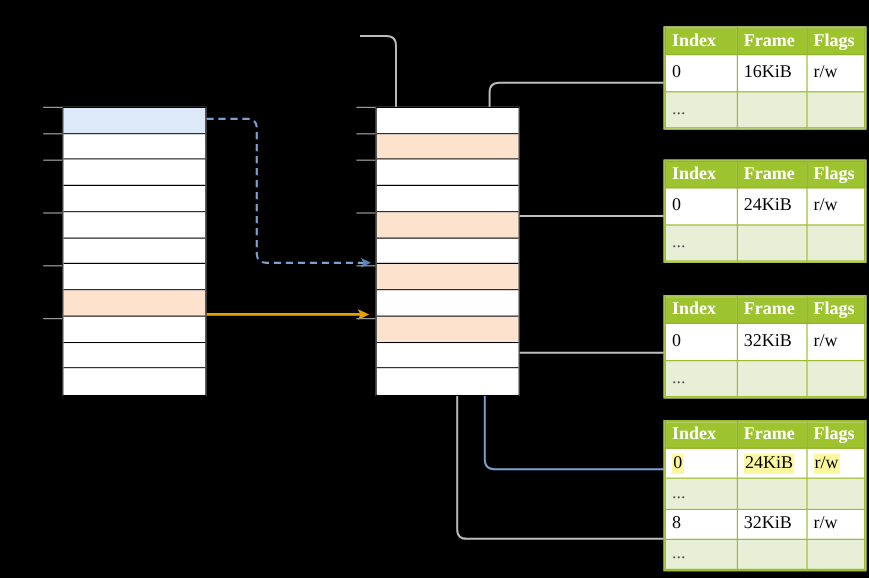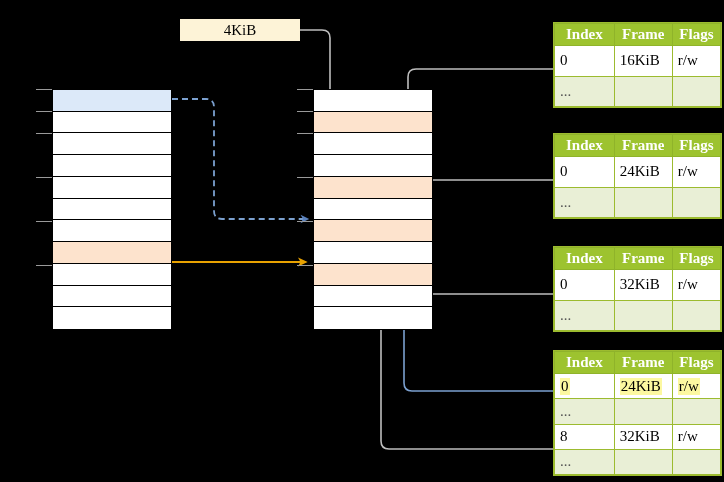--- a/index.html
+++ b/index.html
@@ -22,21 +22,21 @@
   
   .sizelabel{position:absolute;box-sizing:border-box;background:#fdf3d7;
              display:flex;align-items:center;justify-content:center;
              color:#000;font-size:15px;line-height:1;}
 
   
   .ptable{position:absolute;box-sizing:border-box;border:1px solid #9cbb2f;
           border-collapse:collapse;background:#fff;}
   .ptable table{border-collapse:collapse;width:100%;height:100%;}
   .ptable th{background:#9dc32f;color:#fff;font-weight:bold;font-size:15px;
-             text-align:center;padding:2px 5px;border:1px solid #8fb32a;
+             text-align:left;padding:2px 5px;border:1px solid #8fb32a;
              white-space:nowrap;}
   .ptable td{background:#fff;color:#000;font-size:15px;text-align:left;
              padding:1px 5px;border:1px solid #9cbb2f;white-space:nowrap;}
   .ptable tr.ell td{background:#e9efd6;color:#555;}
   .ptable td .hl{background:#fcf8a0;display:inline-block;padding:0 1px;}
 </style>
 </head>
 <body>
 
 <div class="stage">
@@ -94,21 +94,20 @@
   <div class="tick" style="left:36px;top:221px;width:16px;"></div>
   <div class="tick" style="left:36px;top:265px;width:16px;"></div>
 
   <div class="tick" style="left:297px;top:89px;width:16px;"></div>
   <div class="tick" style="left:297px;top:111px;width:16px;"></div>
   <div class="tick" style="left:297px;top:133px;width:16px;"></div>
   <div class="tick" style="left:297px;top:177px;width:16px;"></div>
   <div class="tick" style="left:297px;top:221px;width:16px;"></div>
   <div class="tick" style="left:297px;top:265px;width:16px;"></div>
 
-  <div class="sizelabel" style="left:180px;top:19px;width:120px;height:22px;">4KiB</div>
 
   <div class="panel" id="left-panel" style="left:52px;top:89px;width:120px;height:241px;">
       <div class="prow blue" style="height: 22px;"></div>
       <div class="prow" style="height: 21px;"></div>
       <div class="prow" style="height: 22px;"></div>
       <div class="prow" style="height: 22px;"></div>
       <div class="prow" style="height: 22px;"></div>
       <div class="prow" style="height: 21px;"></div>
       <div class="prow" style="height: 22px;"></div>
       <div class="prow orange" style="height: 22px;"></div>

